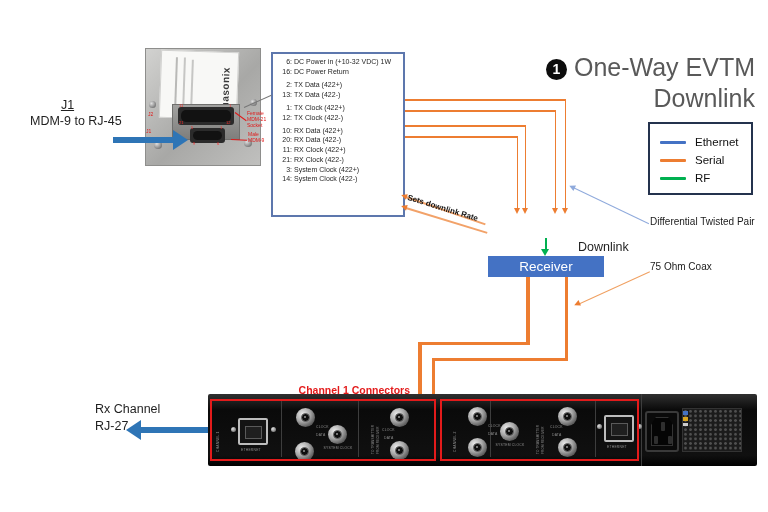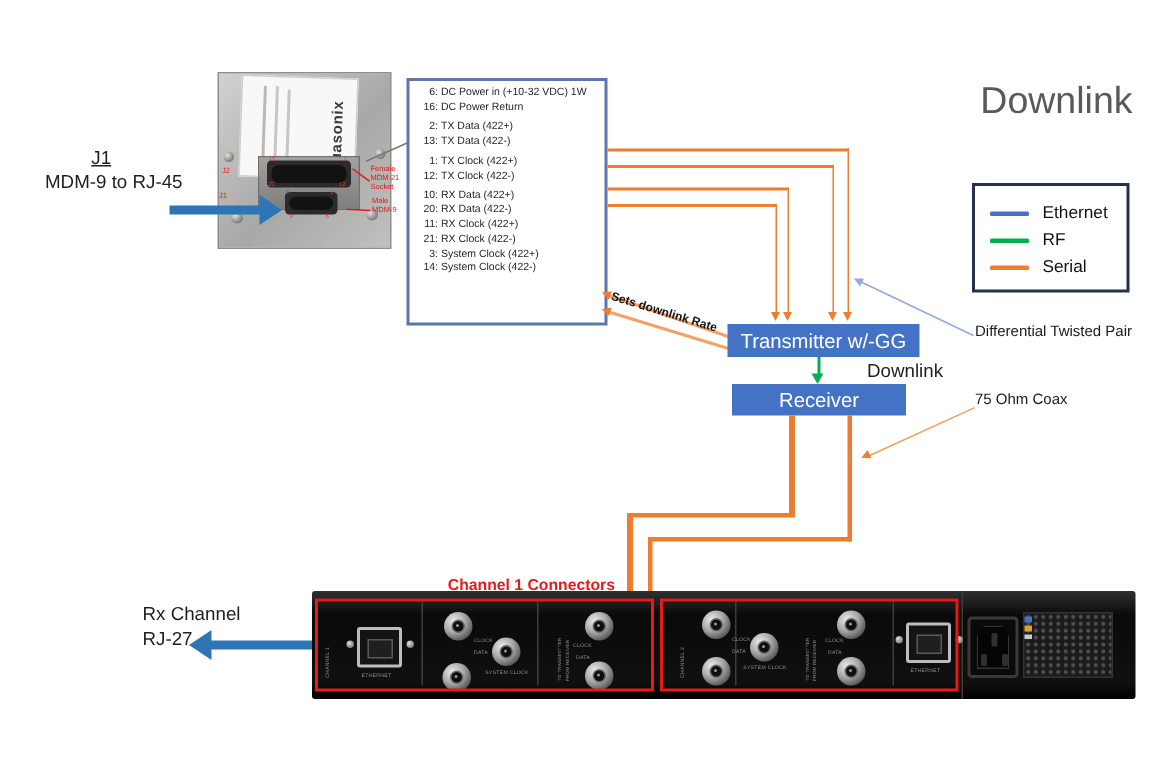--- a/index.html
+++ b/index.html
@@ -72,35 +72,38 @@
   .note{position:absolute;font-size:10px;color:#1a1a1a;}
   .body12{font-size:12.5px;color:#1f1f1f;}
   .leader{position:absolute;height:1px;transform-origin:0 50%;}
 </style>
 </head>
 <body>
 
 <div class="stage">
 
   <div class="ttl">
+    <div>
+      <span class="badge">1</span><span>One-Way EVTM</span>
+    </div>
     <div>Downlink</div>
   </div>
 
   <div class="legend">
     <div class="lrow">
       <span class="lsw" style="background: rgb(68, 114, 196);"></span>
       <span class="llab">Ethernet</span>
     </div>
     <div class="lrow">
+      <span class="lsw" style="background: rgb(237, 125, 49);"></span>
+      <span class="llab">Serial</span>
+    </div>
+    <div class="lrow">
       <span class="lsw" style="background: rgb(0, 176, 80);"></span>
       <span class="llab">RF</span>
-    </div>
-    <div class="lrow">
-      <span class="lsw" style="background: rgb(237, 125, 49);"></span>
-      <span class="llab">Serial</span>
     </div>
   </div>
 
   <div class="pinbox">
     <div class="prow">
         <span class="pnum">6:</span>
         <span>DC Power in (+10-32 VDC) 1W</span>
       </div>
     <div class="prow">
         <span class="pnum">16:</span>
@@ -164,21 +167,20 @@
   </div>
 
   <div>
     <div class="hl" style="left:406px;top:196px;width:84px;background:#F2A269;transform:rotate(19deg);transform-origin:0 50%;"></div>
     <div class="hl" style="left:406px;top:207px;width:85px;background:#F2A269;transform:rotate(17deg);transform-origin:0 50%;"></div>
     <div class="abs" style="left:401px;top:192.5px;width:0;height:0;border-top:3.5px solid transparent;border-bottom:3.5px solid transparent;border-right:6px solid #ED7D31;transform:rotate(19deg);"></div>
     <div class="abs" style="left:401px;top:203.5px;width:0;height:0;border-top:3.5px solid transparent;border-bottom:3.5px solid transparent;border-right:6px solid #ED7D31;transform:rotate(17deg);"></div>
     <div class="abs" style="left:409px;top:193px;width:90px;font-size:8px;font-weight:700;color:#141414;transform:rotate(17deg);transform-origin:0 0;">Sets downlink Rate</div>
   </div>
 
-  <div class="blk" style="left:485px;top:216px;width:128px;height:22px;">Transmitter w/-GG</div>
 
   <div class="abs" style="left:544.5px;top:238px;width:2.5px;height:12px;background:#00B050;"></div>
   <div class="abs" style="left:541px;top:249px;width:0;height:0;border-left:4.5px solid transparent;border-right:4.5px solid transparent;border-top:7px solid #00B050;"></div>
   <div class="abs body12" style="left:578px;top:240px;">Downlink</div>
 
   <div class="blk" style="left:488px;top:256px;width:116px;height:21px;">Receiver</div>
 
   <div>
     <div class="thick" style="left:526px;top:277px;width:3.5px;height:67px;"></div>
     <div class="thick" style="left:418px;top:341.5px;width:111.5px;height:3.5px;"></div>

